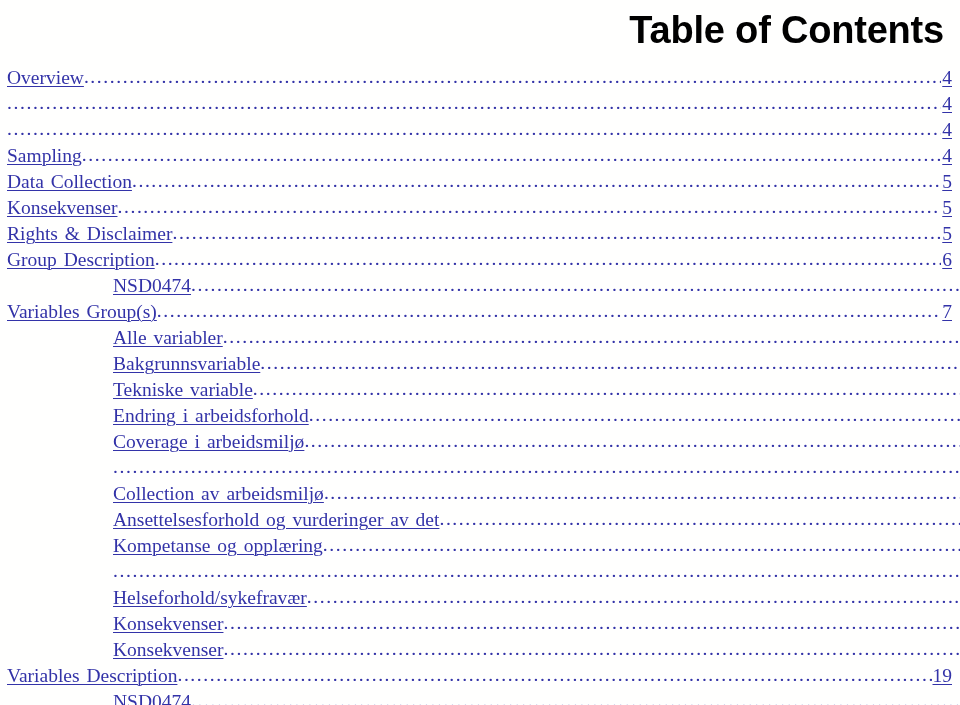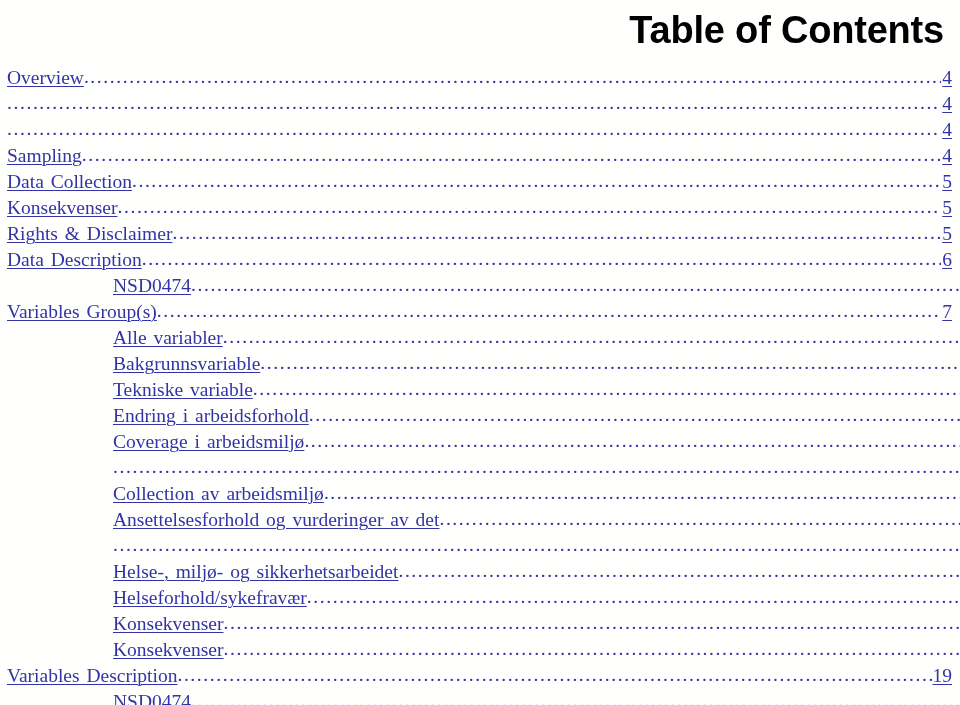--- a/index.html
+++ b/index.html
@@ -133,21 +133,21 @@
         <span class="toc-label">Konsekvenser</span>
         <span class="toc-leader">...........................................................................................................................................................................................................................</span>
         <span class="toc-page">5</span>
       </li>
       <li class="toc-entry lvl-1">
         <span class="toc-label">Rights &amp; Disclaimer</span>
         <span class="toc-leader">...........................................................................................................................................................................................................................</span>
         <span class="toc-page">5</span>
       </li>
       <li class="toc-entry lvl-1">
-        <span class="toc-label">Data Description</span>
+        <span class="toc-label">Group Description</span>
         <span class="toc-leader">...........................................................................................................................................................................................................................</span>
         <span class="toc-page">6</span>
       </li>
       <li class="toc-entry lvl-2">
         <span class="toc-label">NSD0474</span>
         <span class="toc-leader">...........................................................................................................................................................................................................................</span>
       </li>
       <li class="toc-entry lvl-1">
         <span class="toc-label">Variables Group(s)</span>
         <span class="toc-leader">...........................................................................................................................................................................................................................</span>
@@ -178,24 +178,24 @@
       </li>
       <li class="toc-entry lvl-2">
         <span class="toc-label">Collection av arbeidsmiljø</span>
         <span class="toc-leader">...........................................................................................................................................................................................................................</span>
       </li>
       <li class="toc-entry lvl-2">
         <span class="toc-label">Ansettelsesforhold og vurderinger av det</span>
         <span class="toc-leader">...........................................................................................................................................................................................................................</span>
       </li>
       <li class="toc-entry lvl-2">
-        <span class="toc-leader">...........................................................................................................................................................................................................................</span>
-      </li>
-      <li class="toc-entry lvl-2">
-        <span class="toc-label">Helse-, miljø- og sikkerhetsarbeidet</span>
+        <span class="toc-label">Kompetanse og opplæring</span>
+        <span class="toc-leader">...........................................................................................................................................................................................................................</span>
+      </li>
+      <li class="toc-entry lvl-2">
         <span class="toc-leader">...........................................................................................................................................................................................................................</span>
       </li>
       <li class="toc-entry lvl-2">
         <span class="toc-label">Helseforhold/sykefravær</span>
         <span class="toc-leader">...........................................................................................................................................................................................................................</span>
       </li>
       <li class="toc-entry lvl-2">
         <span class="toc-label">Konsekvenser</span>
         <span class="toc-leader">...........................................................................................................................................................................................................................</span>
       </li>

